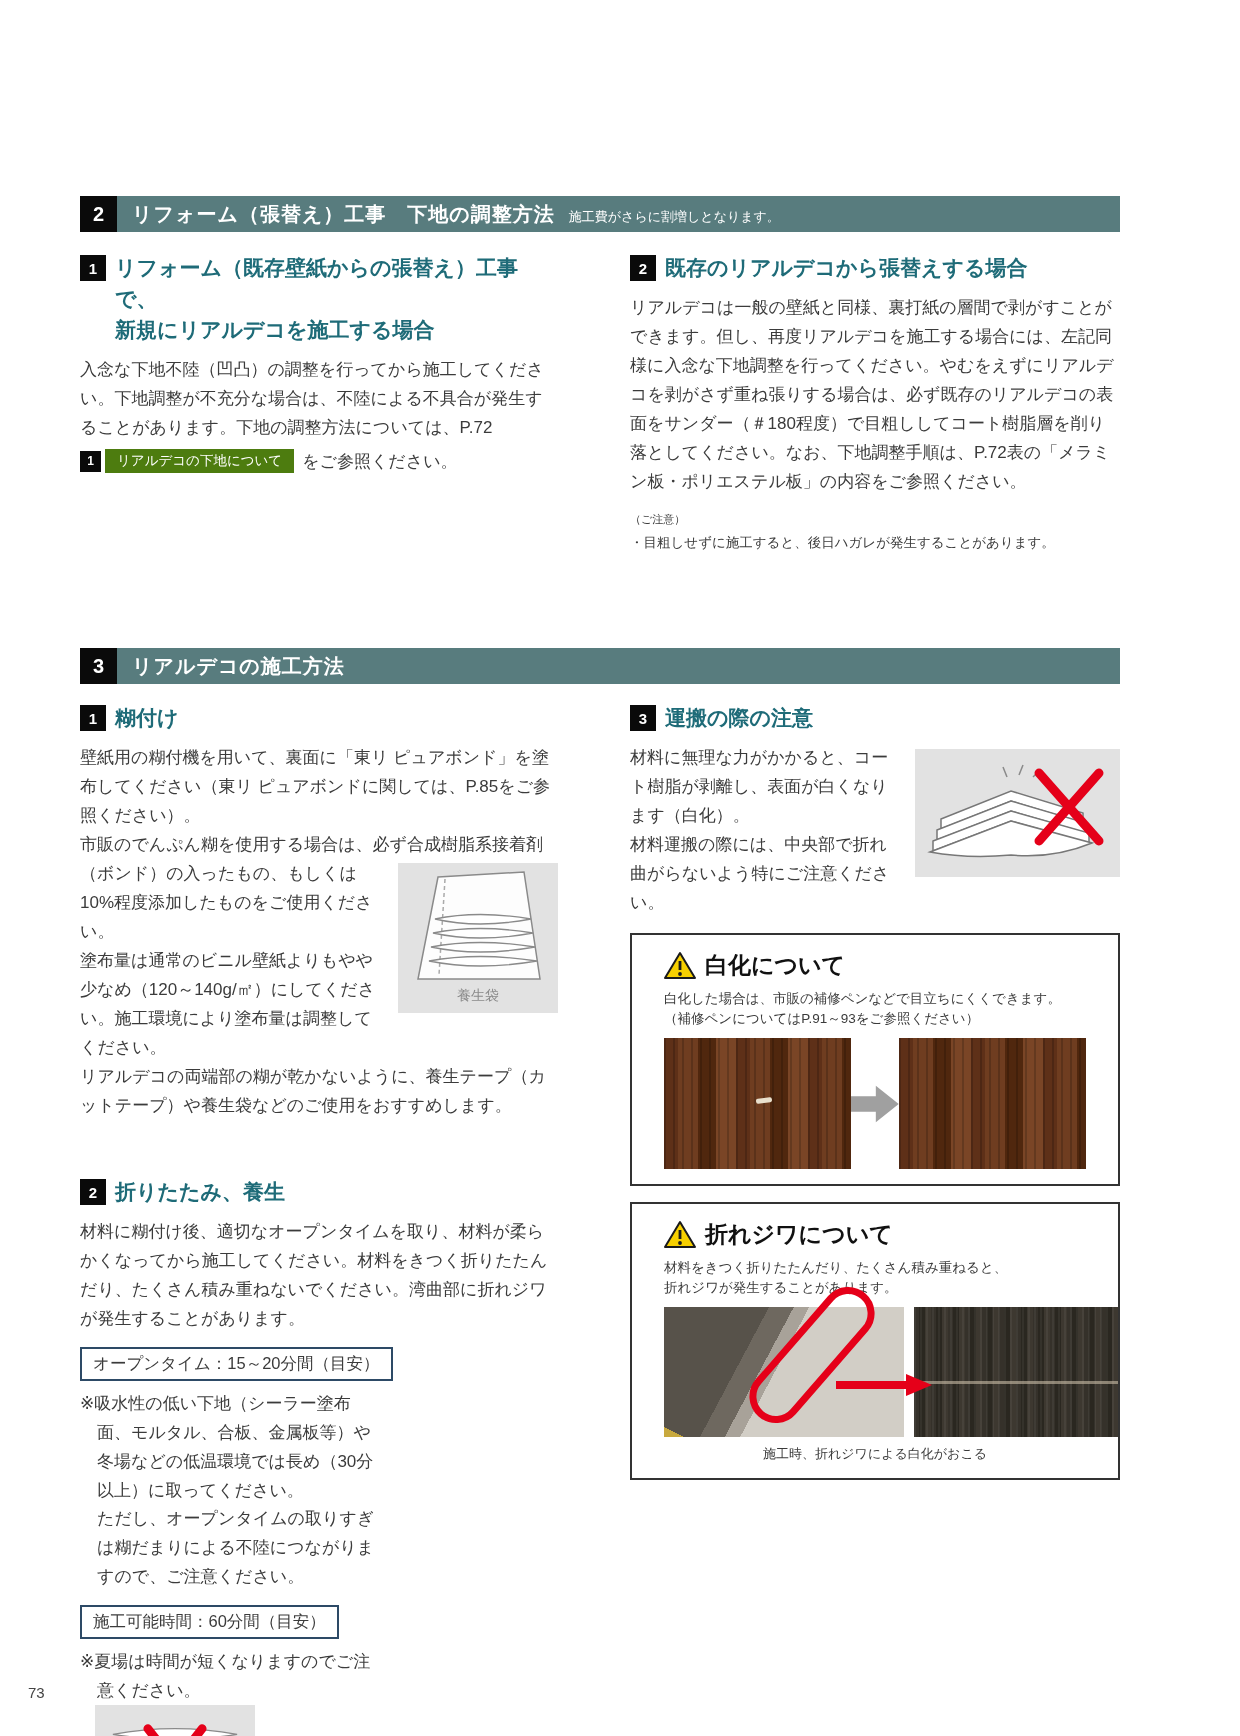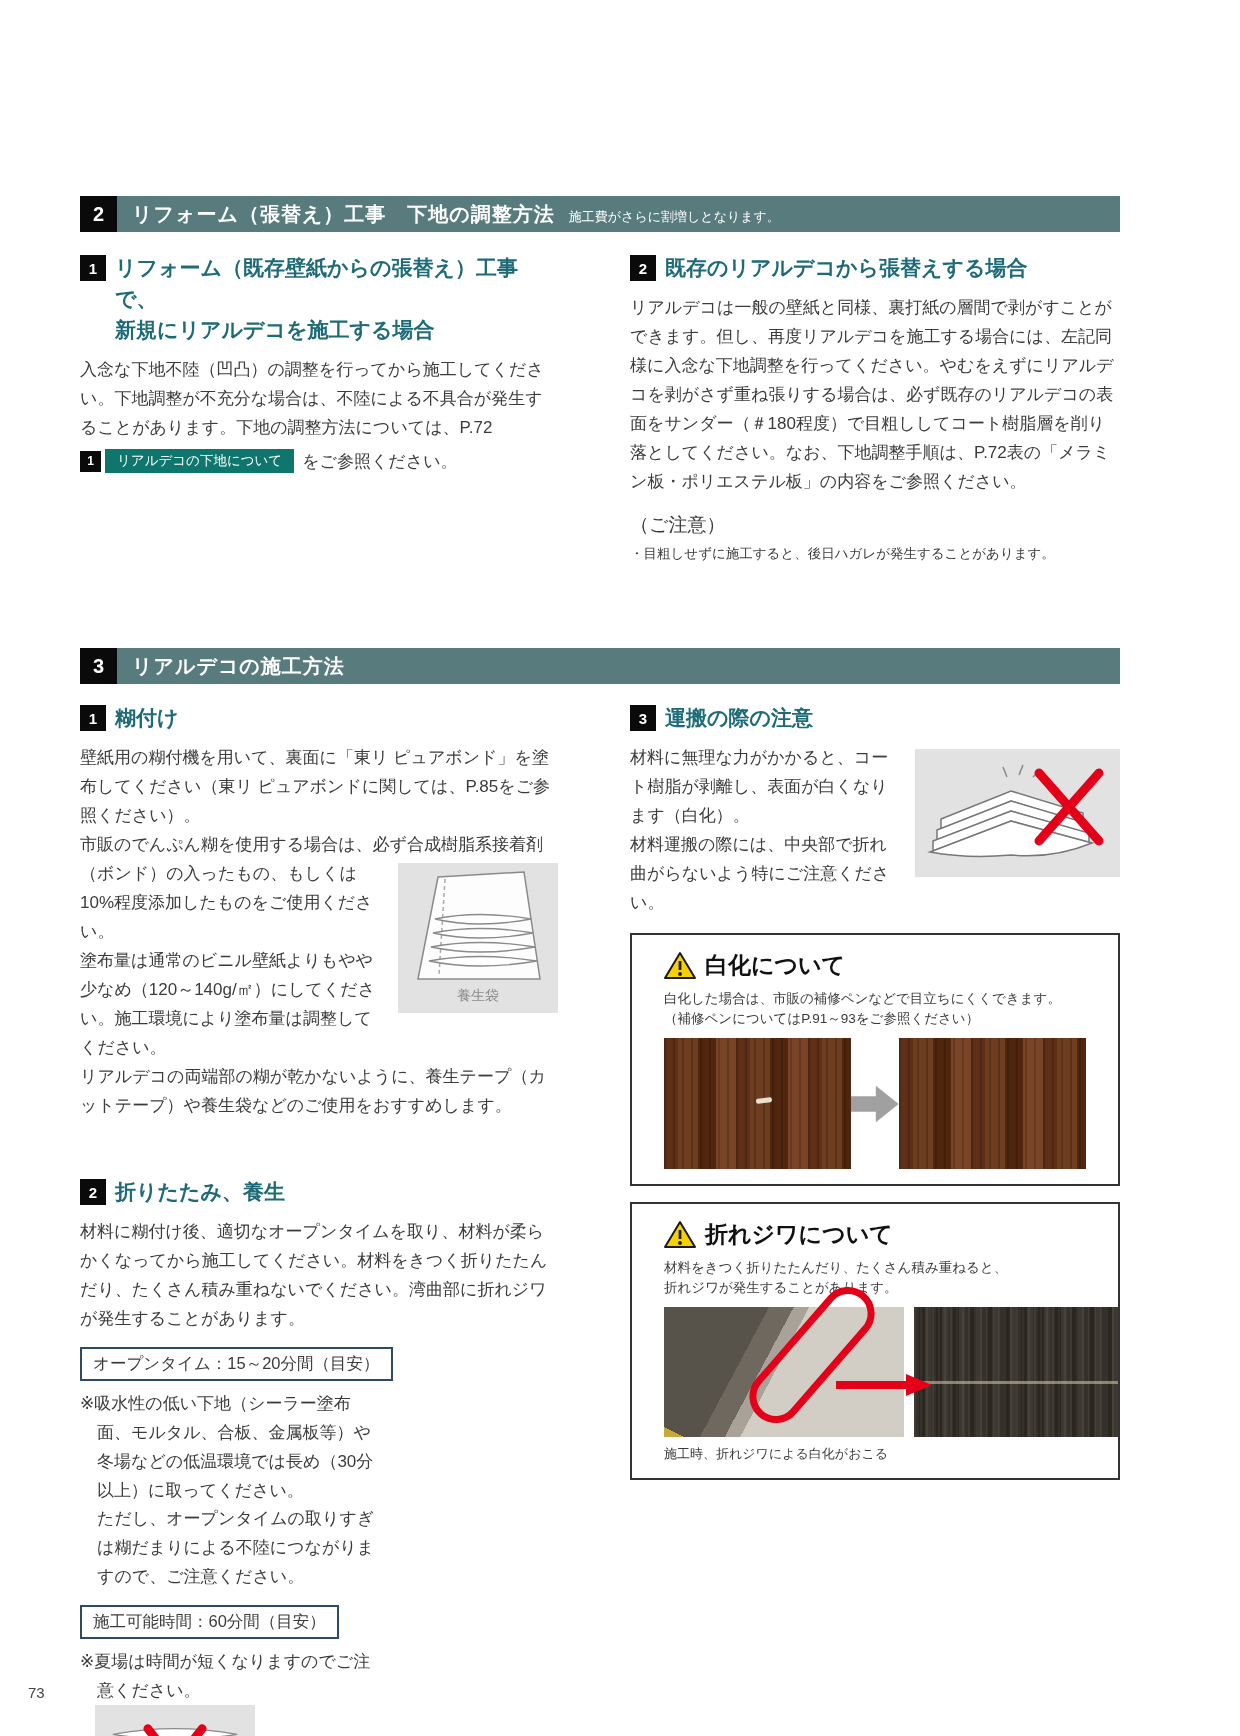--- a/index.html
+++ b/index.html
@@ -32,24 +32,24 @@
                justify-content:center; margin-top:3px; }
   .subh .txt { color:#1e6b78; font-size:21px; font-weight:bold; line-height:31px; margin-left:9px; }
   .subh .txt span { display:block; }
 
   .bt { font-size:17px; line-height:29px; color:#3b3b3b; margin:0; }
 
   
   .tagrow { display:flex; align-items:center; margin-top:7px; }
   .tag-num { width:21px; height:21px; background:#0a0a0a; color:#fff; font-size:12px;
              font-weight:bold; display:flex; align-items:center; justify-content:center; flex:0 0 auto; }
-  .tag { background:#0f766e; color:#fff; font-size:13.5px; padding:3px 12px; margin-left:4px; white-space:nowrap; }
+  .tag { background:#4d7c0f; color:#fff; font-size:13.5px; padding:3px 12px; margin-left:4px; white-space:nowrap; }
   .tag-suffix { font-size:17px; margin-left:8px; }
 
-  .note-head { font-size:19px; margin:16px 0 4px 0; }
+  .note-head { font-size:11px; margin:16px 0 4px 0; }
   .note { font-size:13.5px; line-height:23px; margin:0; white-space:pre-line; }
 
   
   .fig { background:#e2e2e2; display:flex; flex-direction:column; align-items:center;
          justify-content:flex-start; box-sizing:border-box; }
   .fig-cap { color:#8a8a8a; font-size:14px; line-height:20px; text-align:center;
              white-space:pre-line; padding-bottom:8px; }
 
   .fig-bag   { float:right; width:160px; height:150px; margin:4px 0 8px 14px; padding-top:6px; }
   .fig-carry { float:right; width:205px; height:128px; margin:6px 0 8px 14px; justify-content:center; }
@@ -92,21 +92,21 @@
         linear-gradient(118deg, #57524a 0 34%, #6e685f 34% 42%, #a8a299 42% 47%, #d2cec6 47% 100%);
   }
   .crease-result { width:204px; height:130px; flex:0 0 auto; margin-left:10px; position:relative;
       background:
         repeating-linear-gradient(90deg, rgba(255,255,255,0.05) 0 2px, rgba(0,0,0,0) 2px 6px),
         repeating-linear-gradient(90deg, #35312a 0 5px, #2a2720 5px 11px, #3d3830 11px 17px);
   }
   .crease-result::after { content:""; position:absolute; left:0; right:0; top:57%; height:3px;
       background:rgba(215,203,178,0.55); }
   .overlay { position:absolute; left:0; top:0; width:454px; height:130px; overflow:visible; pointer-events:none; }
-  .crease-cap { font-size:13px; color:#3b3b3b; text-align:left; margin:8px 0 0 0; }
+  .crease-cap { font-size:13px; color:#3b3b3b; text-align:center; margin:8px 0 0 0; }
 
   .pagenum { position:absolute; left:28px; top:1684px; font-size:15px; color:#444; }
 </style>
 </head>
 <body>
 
 <div class="page">
 
   <div class="band" style="top:196px;">
     <div class="band-num">2</div>

